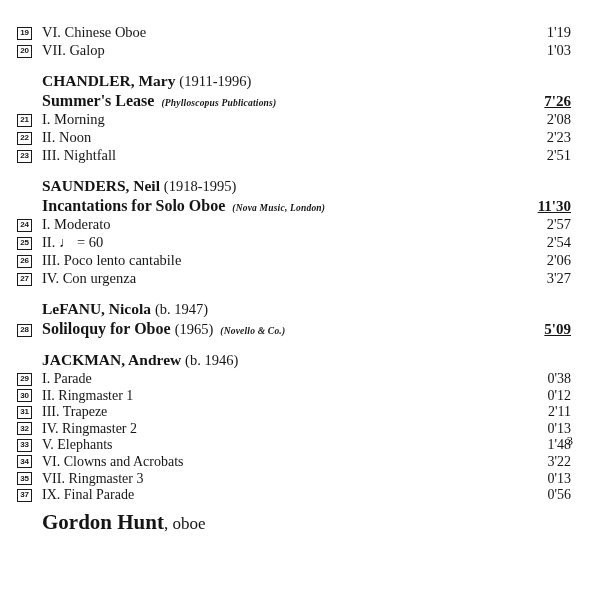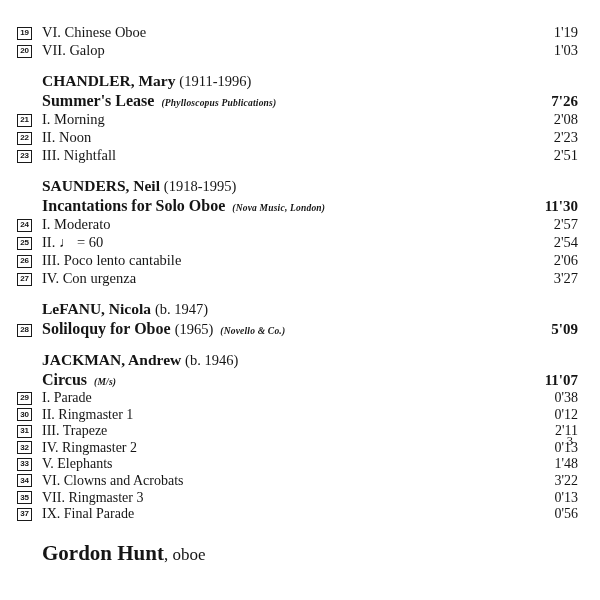--- a/index.html
+++ b/index.html
@@ -7,21 +7,21 @@
     width:600px;height:600px;
     background:#ffffff;
     color:#151515;
     font-family:"Liberation Serif","DejaVu Serif",serif;
     overflow:hidden;
   }
   .page{
     position:relative;
     box-sizing:border-box;
     width:600px;height:460px;
-    padding:24px 22px 0 17px;
+    padding:24px 29px 0 17px;
   }
   .row{display:flex;align-items:baseline;}
   .badge-col{flex:0 0 25px;width:25px;}
   .badge{
     display:inline-block;
     min-width:10px;text-align:center;
     border:1px solid #1a1a1a;
     font-family:"Liberation Sans","DejaVu Sans",sans-serif;
     font-size:8px;font-weight:700;line-height:1;
     padding:1.5px 1.5px;
@@ -30,24 +30,24 @@
   }
   .title{flex:1 1 auto;white-space:nowrap;}
   .dur{flex:0 0 auto;text-align:right;}
   .track{font-size:14.5px;height:18px;}
   .tight .track{height:16.6px;font-size:14px;}
   .composer{font-size:15.5px;font-weight:700;height:20px;margin-top:12px;}
   .composer .dates{font-weight:400;font-size:14.5px;}
   .work{font-size:16px;font-weight:700;height:19px;}
   .work .year{font-weight:400;font-size:14.5px;}
   .work .publisher{font-weight:700;font-style:italic;font-size:9.5px;margin-left:7px;letter-spacing:0.2px;}
-  .work .dur{font-weight:700;font-size:15px;}
+  .work .dur{font-weight:700;font-size:15px;text-decoration:underline;}
   .italic{}
   .attacca{font-style:italic;font-size:11.5px;letter-spacing:0.3px;}
-  .performer{margin-top:18px;height:26px;}
+  .performer{margin-top:6px;height:26px;}
   .performer .name{font-size:21px;font-weight:700;}
   .performer .role{font-size:17px;font-weight:400;}
   .pagenum{
     position:absolute;right:27px;bottom:11px;
     font-size:12.5px;
   }
 </style>
 </head>
 <body>
 
@@ -135,25 +135,20 @@
       <span class="title"><span>Soliloquy for Oboe</span> <span class="year">(1965)</span><span class="publisher">(Novello &amp; Co.)</span></span>
       <span class="dur">5'09</span>
     </div>
   </section>
 
   <section class="tight">
     <div class="row composer">
       <span class="badge-col"></span>
       <span class="title"><span>JACKMAN, Andrew</span> <span class="dates">(b. 1946)</span></span>
     </div>
-    <div class="row work">
-      <span class="badge-col"></span>
-      <span class="title"><span>Circus</span><span class="publisher">(M/s)</span></span>
-      <span class="dur">11'07</span>
-    </div>
     <div class="row track">
       <span class="badge-col"><span class="badge">29</span></span>
       <span class="title">I. Parade</span>
       <span class="dur">0'38</span>
     </div>
     <div class="row track">
       <span class="badge-col"><span class="badge">30</span></span>
       <span class="title">II. Ringmaster 1</span>
       <span class="dur">0'12</span>
     </div>

